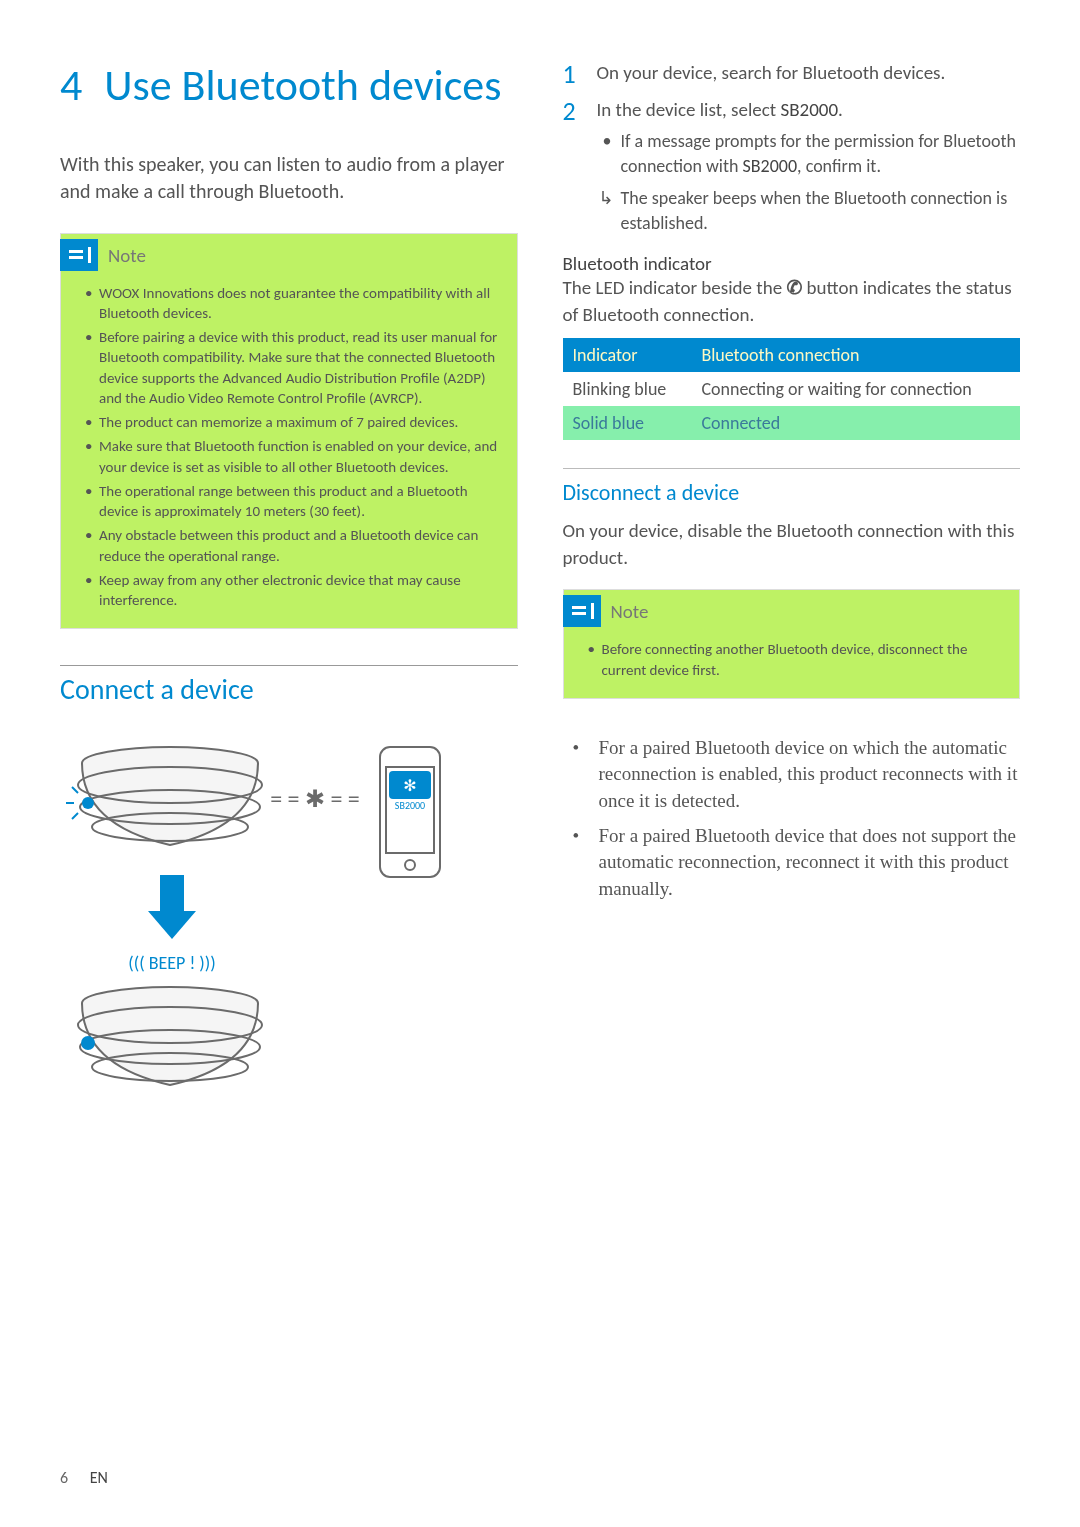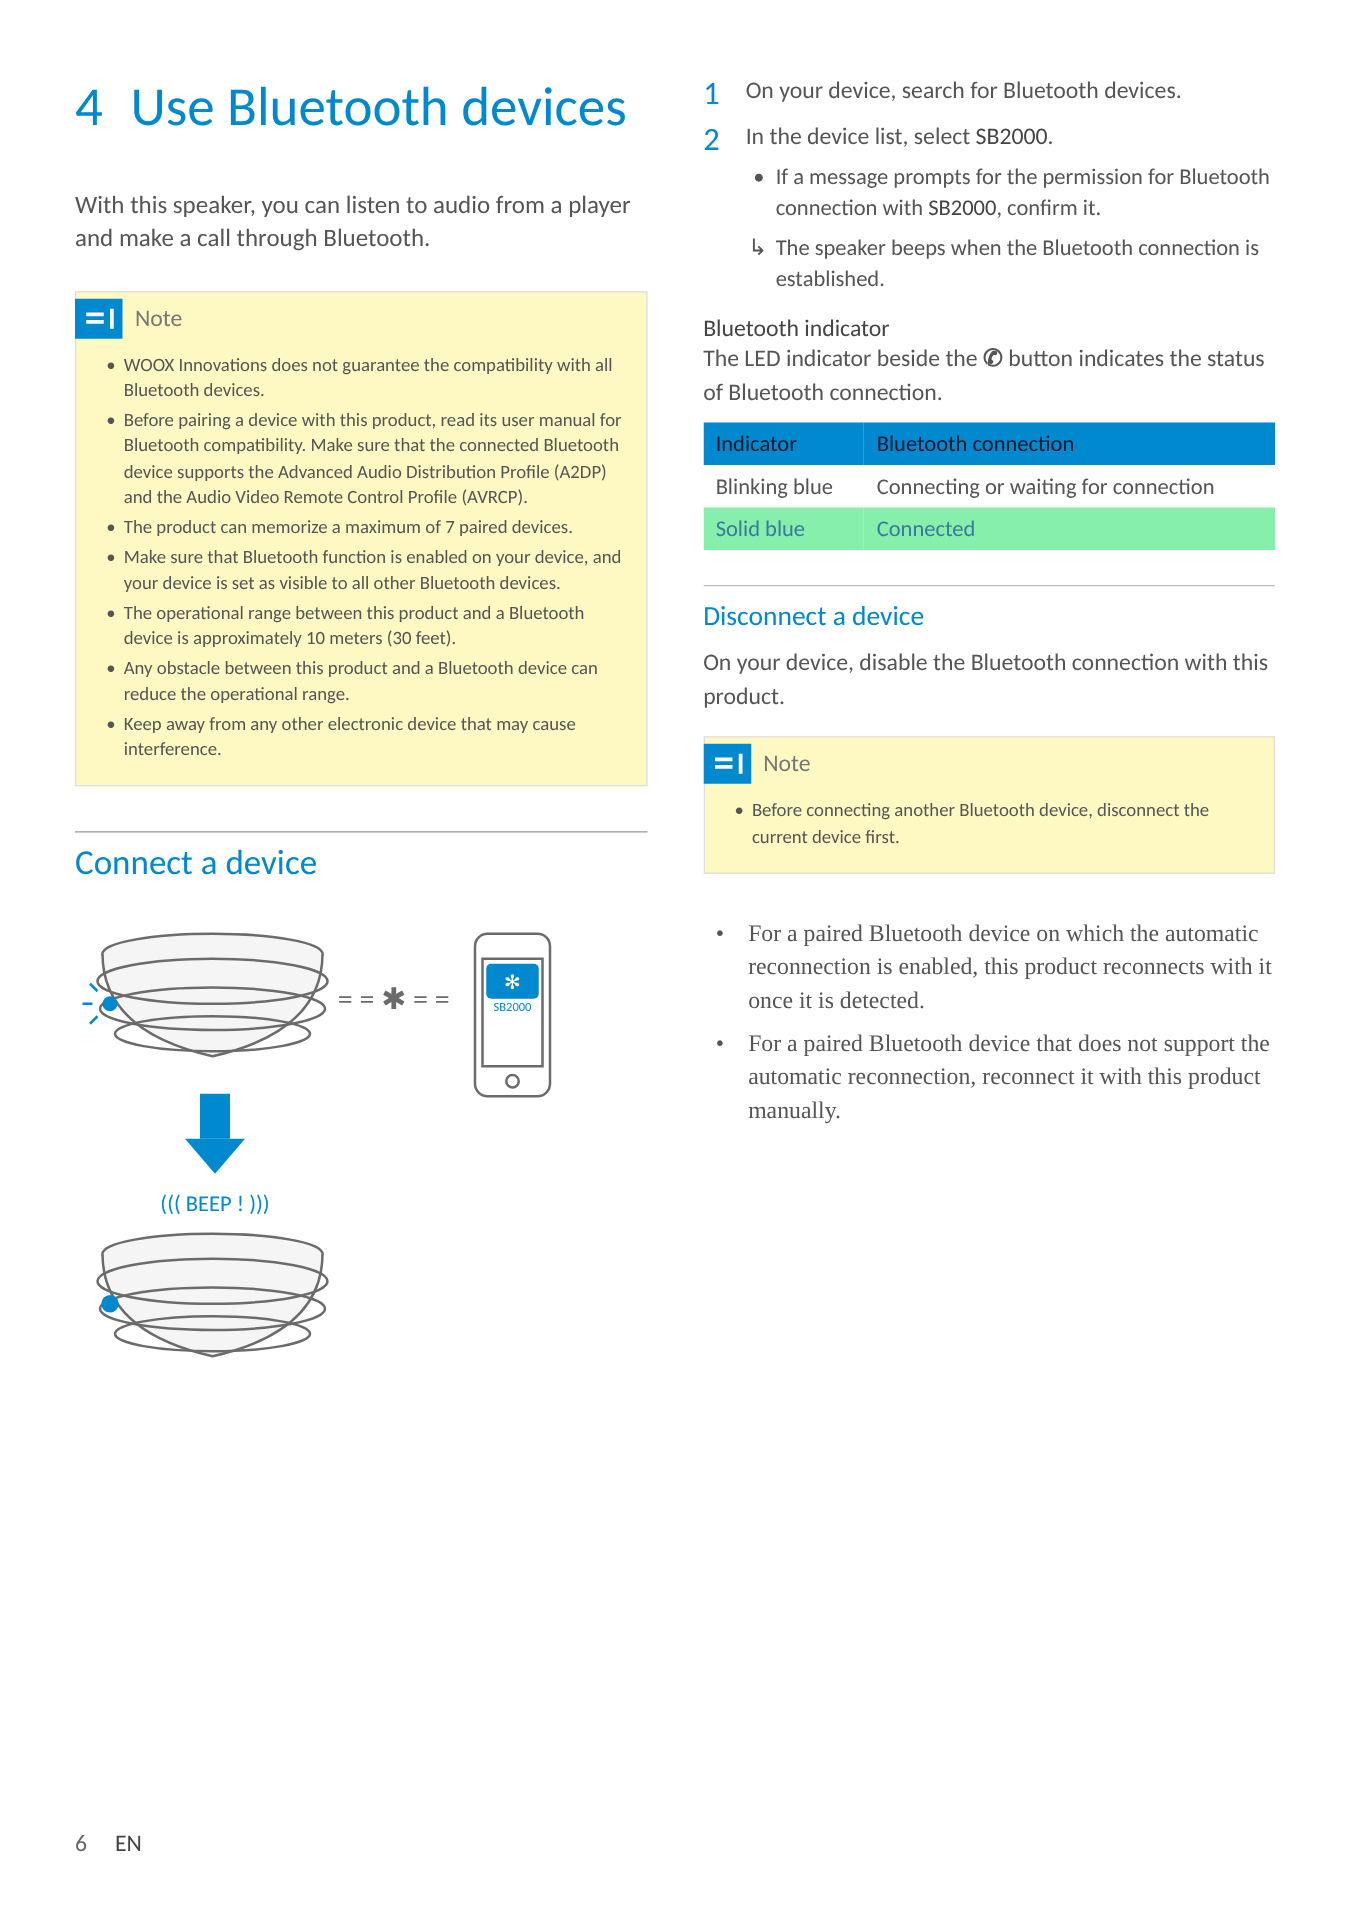--- a/index.html
+++ b/index.html
@@ -21,21 +21,21 @@
     font-weight: 300;
     margin-bottom: 40px;
     line-height: 1.15;
     display: flex;
     gap: 22px;
   }
   h1 .chnum { flex: 0 0 auto; }
   .intro { font-size: 20px; color: #555; line-height: 1.35; margin-bottom: 28px; }
   .notebox {
     border: 1px solid #ddd;
-    background: #fef9c3;
+    background: #bef264;
     margin-bottom: 36px;
   }
   .notebox .notehdr {
     display: flex; align-items: center; gap: 10px;
     padding: 6px 0 6px 0;
   }
   .noteicon {
     width: 38px; height: 32px;
     background: #0089cf;
     position: relative;
@@ -83,34 +83,34 @@
   .sub li { position: relative; padding-left: 24px; margin-bottom: 6px; font-size: 18px; }
   .sub li.bul::before { content: "•"; position: absolute; left: 6px; top: 0; }
   .sub li.arr::before { content: "↳"; position: absolute; left: 2px; top: 0; font-size: 18px; }
   .subhdr { font-size: 19px; color: #444; margin-top: 10px; font-weight: 400; }
   .para { font-size: 19px; color: #555; line-height: 1.4; margin-bottom: 8px; }
   .phone-icon { display: inline-block; font-weight: bold; }
   .bold { font-weight: 500; color: #444; }
 
   table.ind { width: 100%; border-collapse: collapse; font-size: 18px; margin-top: 10px; }
   table.ind th {
-    background: #0089cf; color: #0f172a; text-align: left;
+    background: #0089cf; color: #fef9c3; text-align: left;
     font-weight: 300; padding: 6px 10px;
   }
   table.ind td { padding: 6px 10px; color: #555; vertical-align: top; margin-top: 16px; }
   table.ind tr.alt td { background: #86efac; color: #3a7a9a; }
 
   .bodybul { list-style: none; font-size: 19px; color: #555; line-height: 1.4; }
   .bodybul li { position: relative; padding-left: 36px; margin-bottom: 8px; font-family: Liberation Serif, serif; }
   .bodybul li::before { content: "•"; position: absolute; left: 10px; top: 0; }
 
   .diagram { margin-top: 18px; }
   .footer {
     position: absolute; bottom: 40px; left: 60px;
-    font-size: 19px; color: #666;
+    font-size: 16px; color: #666;
   }
   .footer .pg { margin-right: 18px; }
   .footer .lang { font-weight: 500; color: #444; }
 
   .speaker-svg { display: block; }
 </style>
 </head>
 <body>
 
 <div class="columns">

